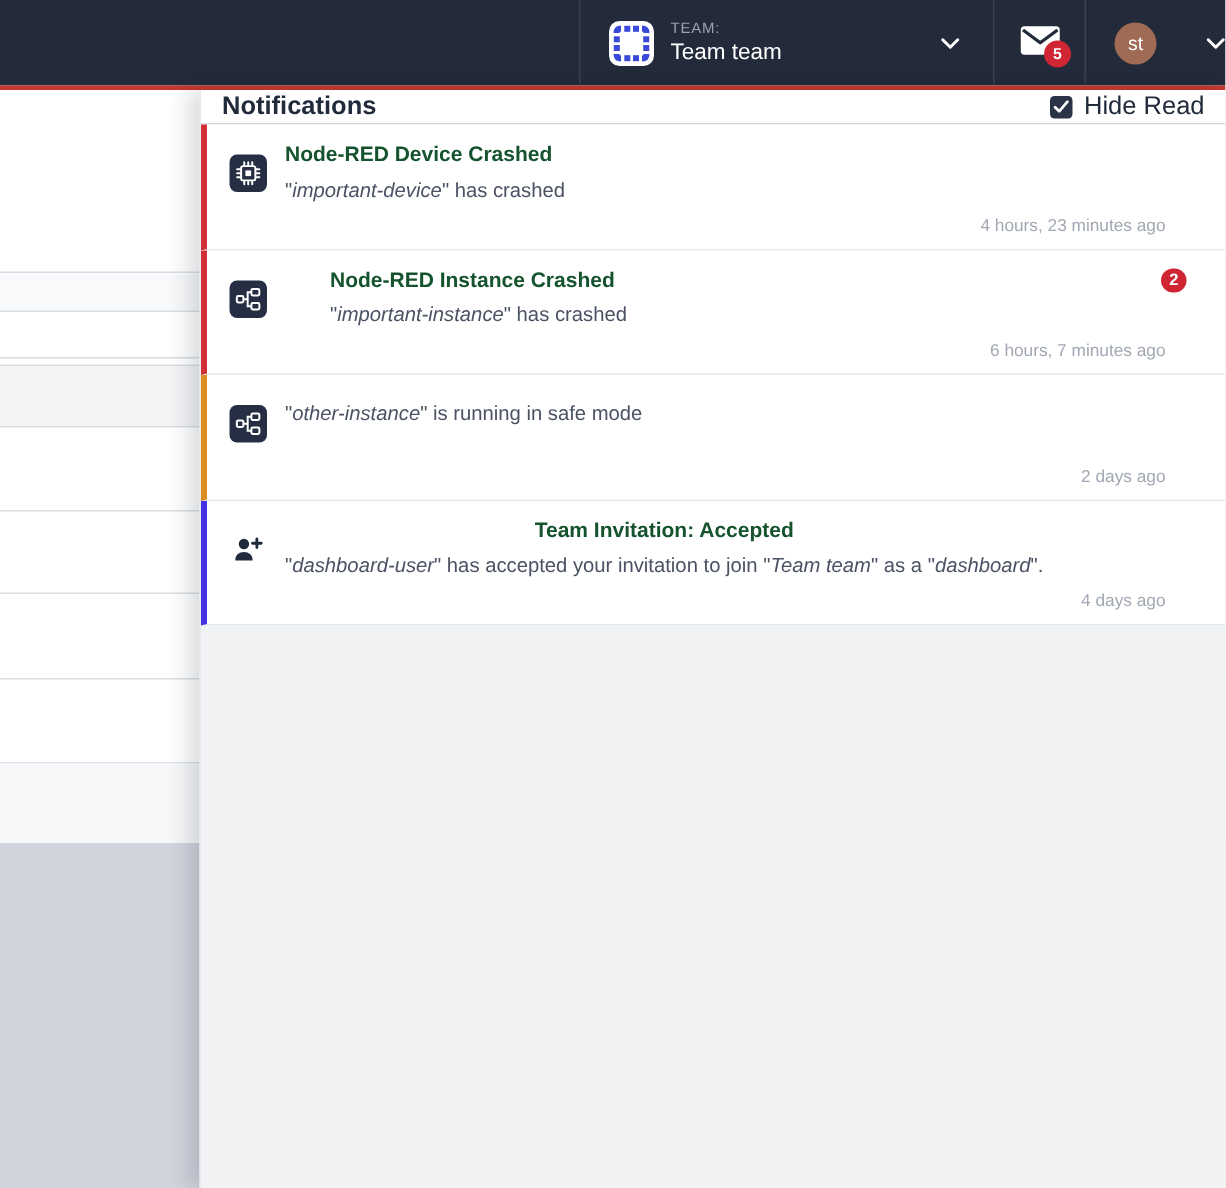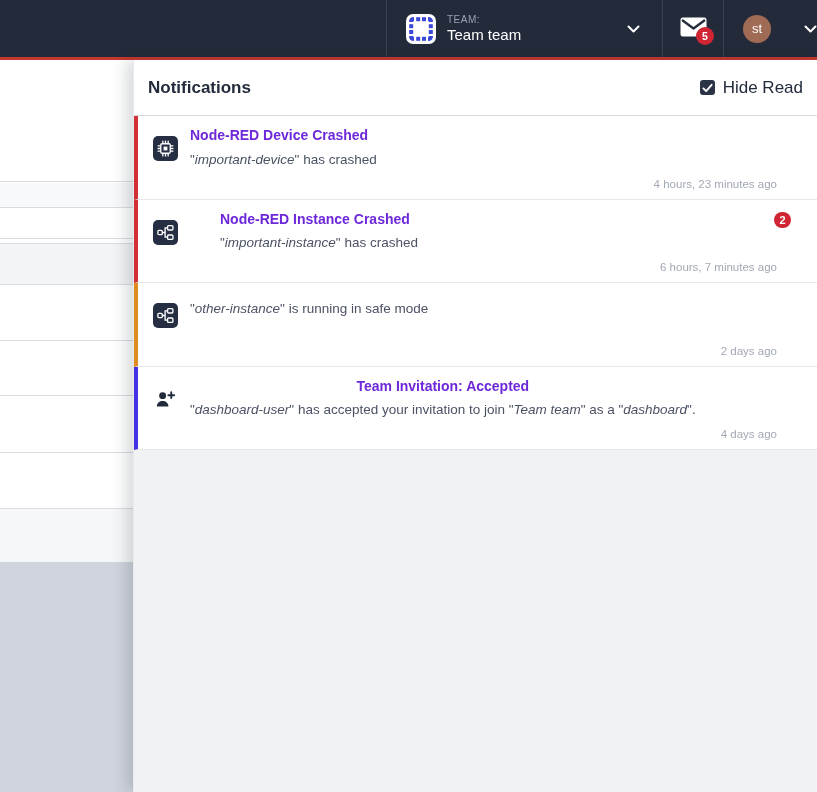--- a/index.html
+++ b/index.html
@@ -54,40 +54,40 @@
   .row-light3 { background:#f6f7f8; }
   .big-gray { background:#d0d4dd; }
 
   
   .drawer {
     position:absolute; left:133px; top:60px; width:684px; height:732px;
     background:#f1f2f4; border-left:1px solid #e9eaee;
     box-shadow:-7px 0 14px rgba(20,28,45,.16);
   }
   .drawer-header {
-    height:56px; background:#fff; border-bottom:1px solid #d6dade;
+    height:23px; background:#fff; border-bottom:1px solid #d6dade;
     display:flex; align-items:center; justify-content:space-between; padding:0 14px;
   }
   .drawer-header h2 { margin:0; font-size:17px; font-weight:700; color:#222b3c; }
   .hide-read { display:flex; align-items:center; gap:8px; font-size:17px; color:#222b3c; cursor:pointer; }
   .checkbox {
     width:15px; height:15px; background:#2b3346; border-radius:3px;
     display:flex; align-items:center; justify-content:center; flex:0 0 auto;
   }
 
   .notif-list { }
   .notif-item {
     position:relative; height:83.5px; background:#fff;
     border-left:4px solid #888; border-bottom:1px solid #e4e7eb;
     padding:11px 24px 10px 15px; display:flex; gap:12px; cursor:pointer;
   }
   .nicon { width:25px; height:25px; margin-top:9px; flex:0 0 auto; display:flex; align-items:center; justify-content:center; }
   .nicon.boxed { background:#252e42; border-radius:5px; }
   .nbody { min-width:0; }
-  .ntitle { font-size:14px; font-weight:700; color:#6d28d9; line-height:1.25; }
+  .ntitle { font-size:14px; font-weight:700; color:#14532d; line-height:1.25; }
   .nmsg { font-size:13.5px; color:#4a5264; margin-top:6px; line-height:1.3; }
   .nmsg i { font-style:italic; }
   .ntime { position:absolute; right:40px; bottom:9px; font-size:11.5px; color:#a2a8b3; }
   .nbadge {
     position:absolute; right:26px; top:12px; min-width:17px; height:16px; border-radius:9px;
     color:#fff; font-size:11px; font-weight:700; padding:0 5px;
     display:flex; align-items:center; justify-content:center;
   }
 </style>
 </head>

